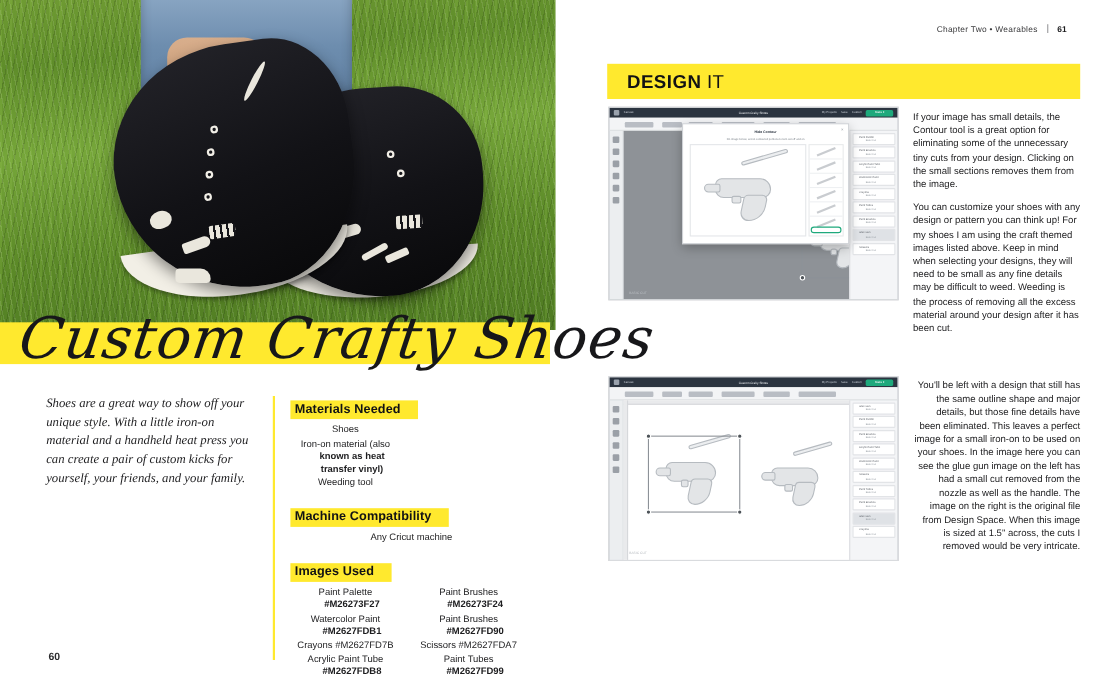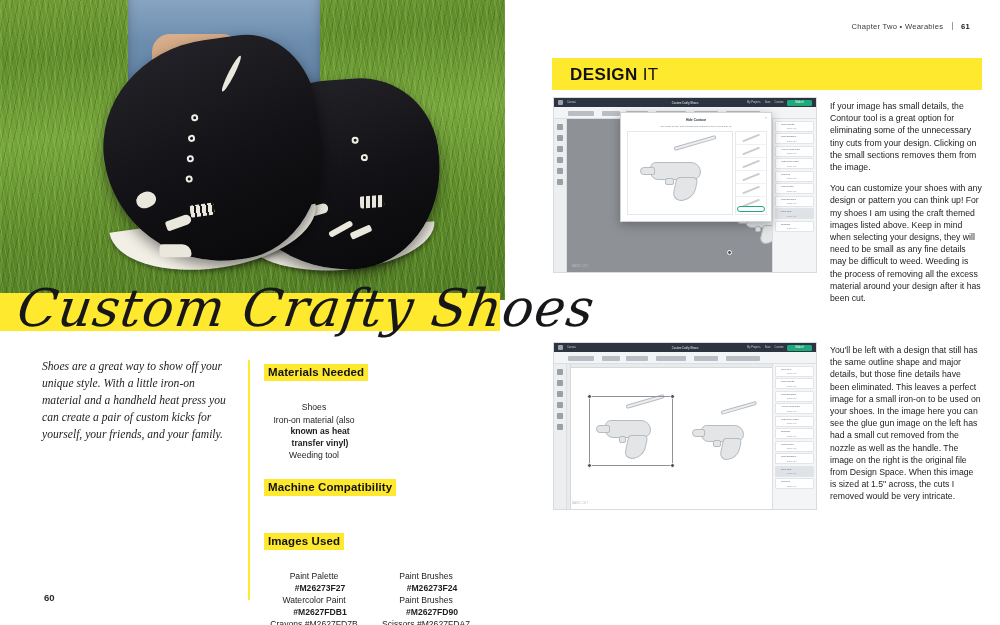--- a/index.html
+++ b/index.html
@@ -106,22 +106,22 @@
     background: var(--yellow);
   }
 
   .col-right { position:absolute; left:264px; top:362px; width:230px; }
   .sec-head {
     display:inline-block;
     background: var(--yellow);
     font-size: 11.5px;
     font-weight: bold;
     color:#121214;
-    padding: 2px 4px 3px 4px;
-    margin-bottom: 21px;
+    padding: 2px 16px 3px 4px;
+    margin-bottom: 4px;
     letter-spacing:.1px;
   }
   .sec { margin-bottom: 14px; }
   .two-col { display:flex; gap: 12px; }
   .two-col .col { width: 100px; text-align: center; }
   .li {
     font-size: 8.6px;
     line-height: 11.6px;
     color:#1d1d1f;
     margin-bottom: 1px;
@@ -265,21 +265,21 @@
   }
 
   .wm { position:absolute; left:5px; bottom:4px; font-size:3px; color:#b9bdc2; }
 
   .body-col {
     position:absolute; left:320px; width:152px;
     font-size: 8.7px; line-height: 12.2px; color:#1d1d1f;
   }
   .body-col p { margin-bottom: 9px; }
   .body-1 { top: 100px; }
-  .body-2 { top: 344px; }
+  .body-2 { top: 344px; text-align: right; }
 </style>
 </head>
 <body>
 
 <div class="page">
 
   <div class="left-page">
 
     <div class="photo">
       <div class="grass-tex"></div>
@@ -322,21 +322,25 @@
 
     <div class="col-right">
       <div id="sections-host">
           <div class="sec"><div class="sec-head">Materials Needed</div><div class="two-col">
               <div class="col">
                 <div class="li"><span>Shoes</span></div>
                 <div class="li"><span>Iron-on material (also</span><span class="cont">known as heat</span><span class="cont">transfer vinyl)</span></div>
                 <div class="li"><span>Weeding tool</span></div>
               </div>
             </div></div>
-          <div class="sec"><div class="sec-head">Machine Compatibility</div></div>
+          <div class="sec"><div class="sec-head">Machine Compatibility</div><div class="two-col single">
+              <div class="col">
+                <div class="li"><span>Any Cricut machine</span></div>
+              </div>
+            </div></div>
           <div class="sec"><div class="sec-head">Images Used</div><div class="two-col">
               <div class="col">
                 <div class="li"><span>Paint Palette</span><span class="cont">#M26273F27</span></div>
                 <div class="li"><span>Watercolor Paint</span><span class="cont">#M2627FDB1</span></div>
                 <div class="li"><span>Crayons #M2627FD7B</span></div>
                 <div class="li"><span>Acrylic Paint Tube</span><span class="cont">#M2627FDB8</span></div>
               </div>
               <div class="col">
                 <div class="li"><span>Paint Brushes</span><span class="cont">#M26273F24</span></div>
                 <div class="li"><span>Paint Brushes</span><span class="cont">#M2627FD90</span></div>

